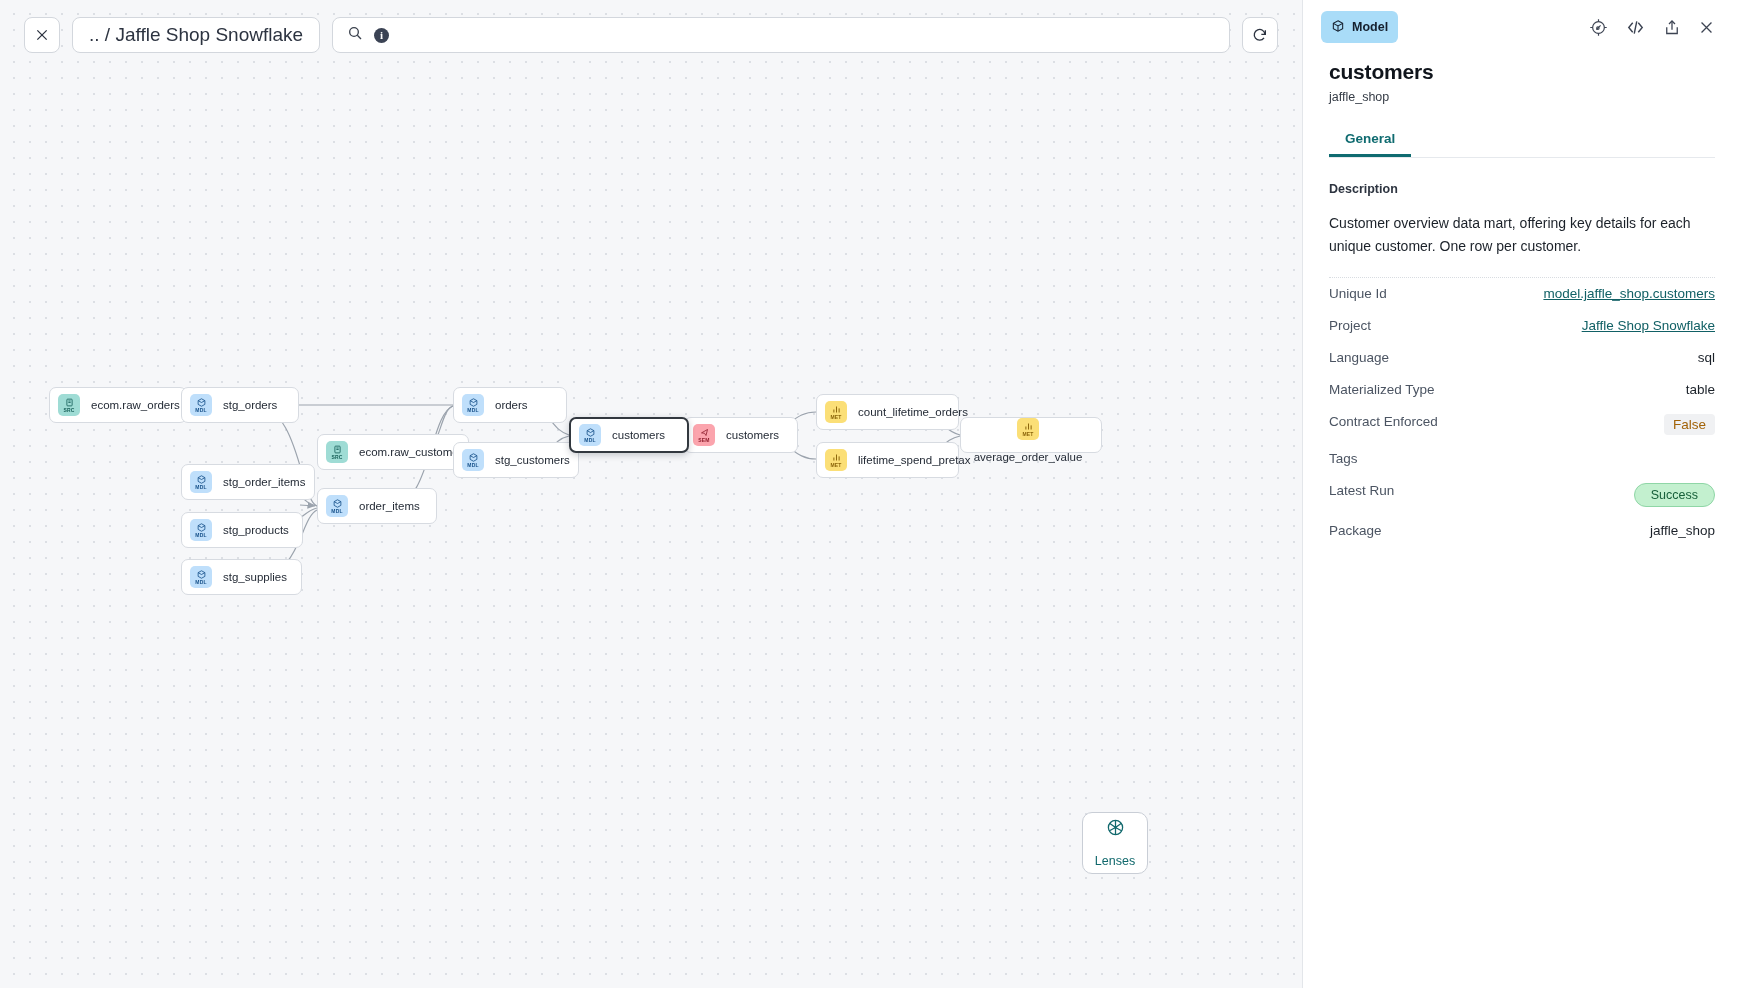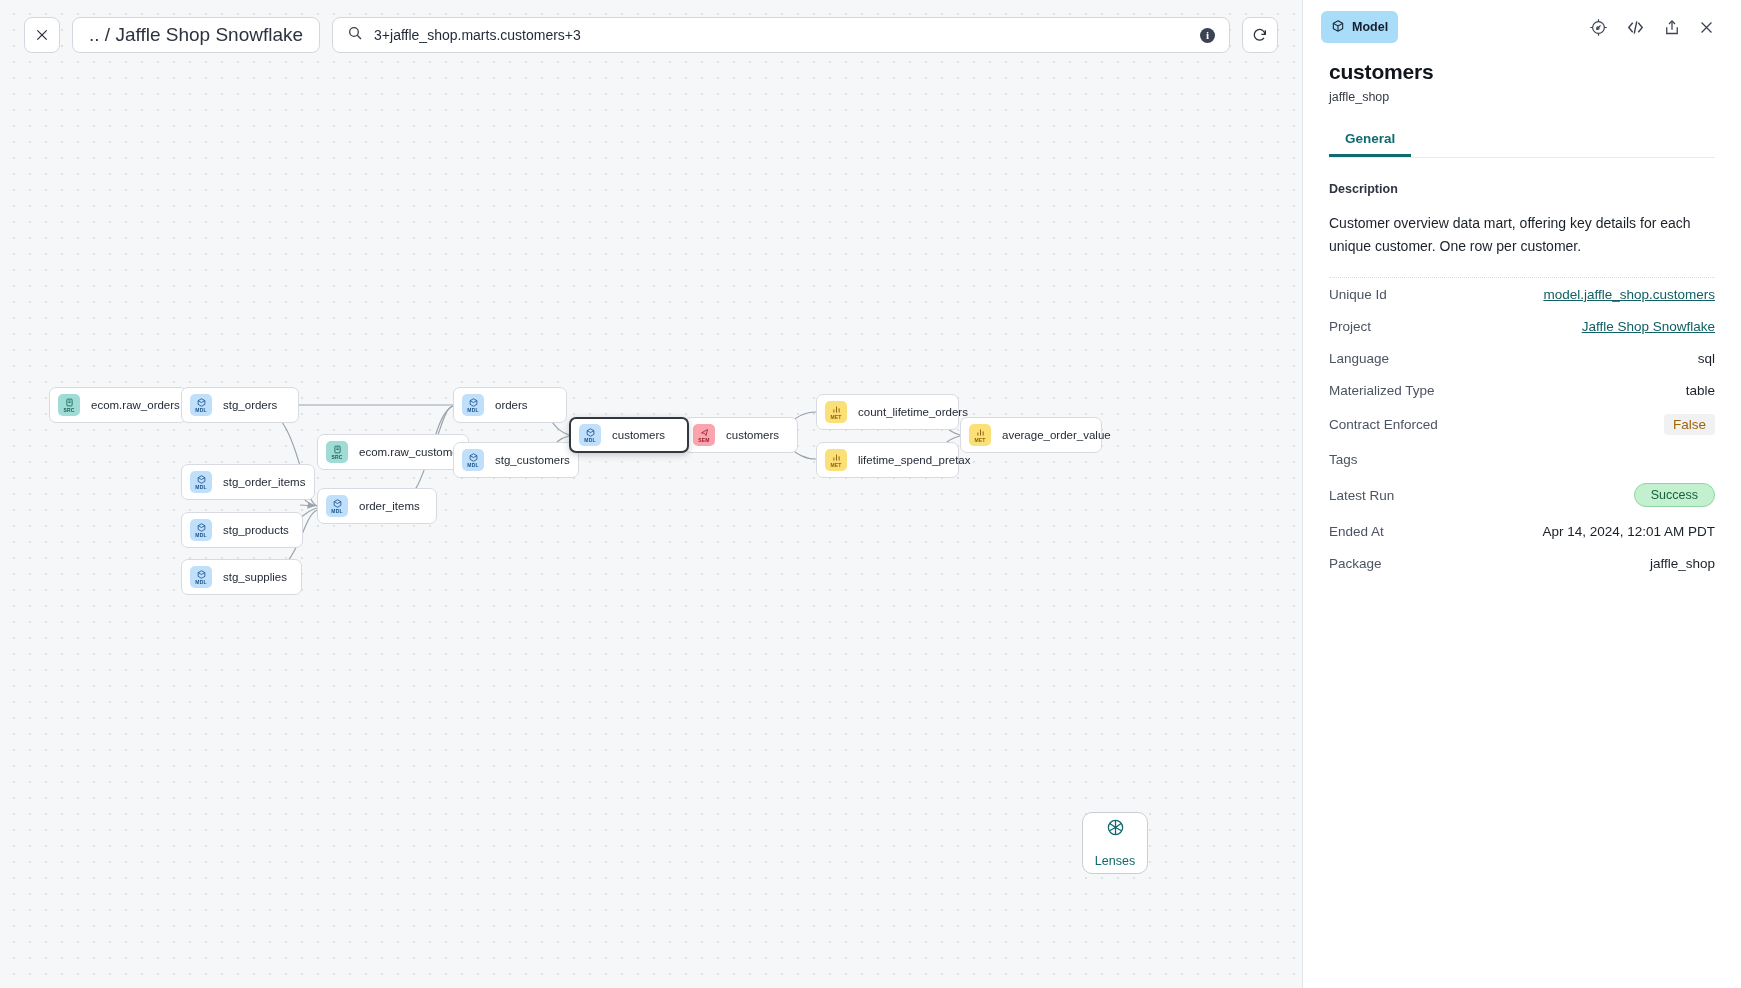--- a/index.html
+++ b/index.html
@@ -217,21 +217,21 @@
     margin-top: 16px;
     font-size: 14px;
     line-height: 1.62;
     color: #1b2129;
     padding-bottom: 20px;
     border-bottom: 1px dotted #d8dce1;
   }
 
   .row {
     display: flex;
-    align-items: center;
+    align-items: flex-start;
     justify-content: space-between;
     min-height: 32px;
     padding: 8px 0;
     gap: 16px;
   }
   .row .k { font-size: 13.5px; color: #4b5462; flex: 0 0 auto; }
   .row .v {
     font-size: 13.5px;
     color: #1b2129;
     text-align: right;
@@ -417,21 +417,21 @@
         </div>
         <div class="node" style="left: 816px; top: 442px; width: 143px;">
           <span class="node-badge b-met">
             <svg width="11" height="9" viewBox="0 0 24 24" fill="none" stroke="currentColor" stroke-width="2.6">
               <path d="M5 20 L5 12 M12 20 L12 4 M19 20 L19 9"></path>
             </svg>
             <span class="bl">MET</span>
           </span>
           <span class="node-label">lifetime_spend_pretax</span>
         </div>
-        <div class="node" style="left: 960px; top: 417px; width: 142px;">
+        <div class="node" style="left: 960px; top: 417px; width: 142px; flex-direction: column;">
           <span class="node-badge b-met">
             <svg width="11" height="9" viewBox="0 0 24 24" fill="none" stroke="currentColor" stroke-width="2.6">
               <path d="M5 20 L5 12 M12 20 L12 4 M19 20 L19 9"></path>
             </svg>
             <span class="bl">MET</span>
           </span>
           <span class="node-label">average_order_value</span>
         </div>
       </div>
 
@@ -457,21 +457,20 @@
       <span>.. / Jaffle Shop Snowflake</span>
     </div>
 
     <div id="searchbar">
       <span>
         <svg width="16" height="16" viewBox="0 0 24 24" fill="none" stroke="#3a414d" stroke-width="2">
           <circle cx="10.5" cy="10.5" r="6.5"></circle>
           <path d="M15.5 15.5 L21 21"></path>
         </svg>
       </span>
-      <input readonly="" value="3+jaffle_shop.marts.customers+3" style="">
       <span class="info-dot">i</span>
     </div>
 
     <div class="tb-btn">
       <svg width="16" height="16" viewBox="0 0 24 24" fill="none" stroke="#2c3340" stroke-width="2">
         <path d="M20 5 L20 11 L14 11"></path>
         <path d="M19.4 11 A8 8 0 1 0 18 16.2"></path>
       </svg>
     </div>
   </div>
@@ -563,23 +562,19 @@
             <div class="k">Tags</div>
             <div class="v"></div>
           </div>
           <div class="row">
             <div class="k">Latest Run</div>
             <div class="v">
               <span class="chip-green">Success</span>
             </div>
           </div>
           <div class="row">
-            <div class="k">Ended At</div>
-            <div class="v">Apr 14, 2024, 12:01 AM PDT</div>
-          </div>
-          <div class="row">
             <div class="k">Package</div>
             <div class="v">jaffle_shop</div>
           </div>
         </div>
     </div>
   </div>
 </div>
 
 </body></html>

